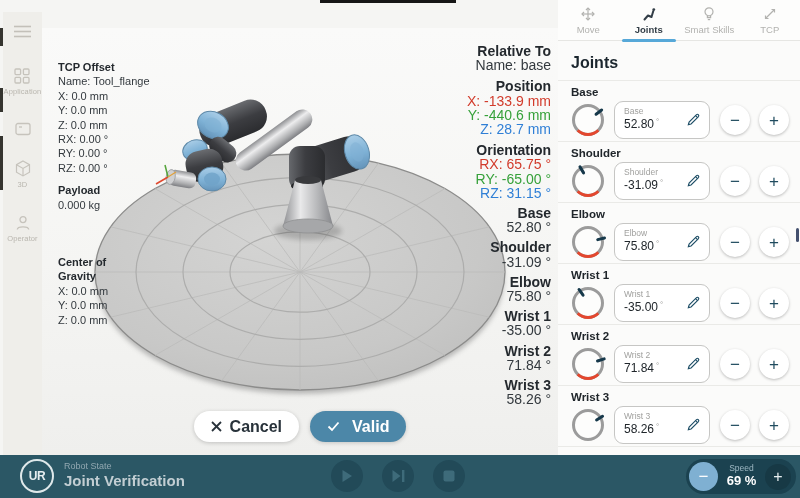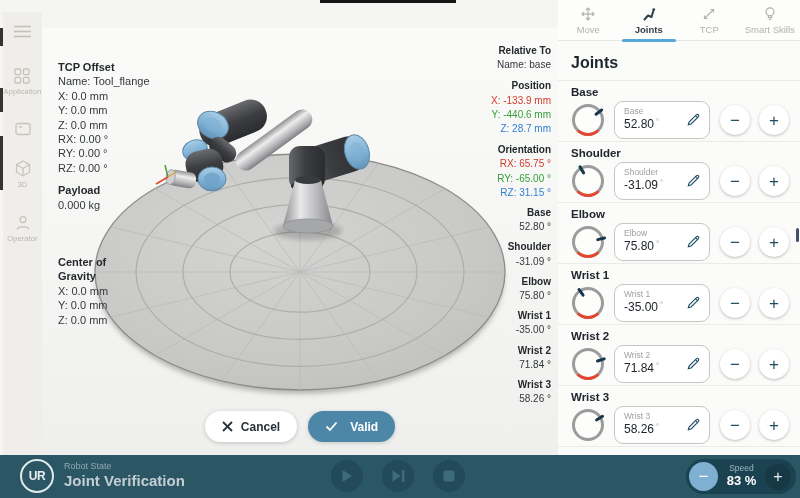--- a/index.html
+++ b/index.html
@@ -24,30 +24,30 @@
           font-size:12px;font-weight:bold;color:#45402B;}
   .notch{position:absolute;left:320px;top:0;width:136px;height:3px;background:#161616;}
   
   .stage{position:absolute;left:42px;top:28px;width:516px;height:427px;
          background:linear-gradient(#FAFAF9 0%,#F5F5F3 55%,#EFEFED 100%);}
   .scene{position:absolute;left:0;top:0;width:516px;height:427px;}
   .tcp-info{position:absolute;left:16px;top:32px;width:112px;font-size:11px;line-height:14.4px;color:#33393E;}
   .info-title{font-weight:bold;color:#24292E;}
   .gap8{height:8px;}
   .cog-title{width:80px;margin-top:35px;}
-  .pose-info{position:absolute;right:7px;top:16px;text-align:right;font-size:10px;line-height:14.2px;color:#33393E;}
+  .pose-info{position:absolute;right:7px;top:16px;text-align:right;font-size:14px;line-height:14.2px;color:#33393E;}
   .pi-title{font-weight:bold;color:#24292E;}
   .mt{margin-top:7px;}
   .mt2{margin-top:6px;}
   .ax-x{color:#D23B2B;}
   .ax-y{color:#36A13A;}
   .ax-z{color:#2F7FD6;}
   .action-row{position:absolute;left:0;width:100%;bottom:13px;display:flex;justify-content:center;gap:11px;}
   .pill-btn{display:flex;align-items:center;gap:8px;height:31px;padding:0 17px;border:none;border-radius:16px;
-            font-family:inherit;font-size:12px;font-weight:bold;cursor:pointer;}
+            font-family:inherit;font-size:16px;font-weight:bold;cursor:pointer;}
   .btn-cancel{background:#FFFFFF;color:#28323A;box-shadow:0 1px 4px rgba(0,0,0,.20);}
   .btn-valid{background:#4C87A8;color:#FFFFFF;box-shadow:0 1px 4px rgba(0,0,0,.18);gap:12px;}
   
   .right-panel{position:absolute;left:558px;top:0;width:242px;height:455px;background:#FBFBFA;}
   .tabs{height:40px;background:#FDFDFC;border-bottom:1px solid #E6E6E3;display:flex;}
   .tab{flex:1;display:flex;flex-direction:column;align-items:center;justify-content:center;gap:2px;
        font-size:9.5px;color:#B2B2AF;position:relative;cursor:pointer;}
   .tab.active{color:#333E47;font-weight:bold;}
   .tab.active::after{content:"";position:absolute;bottom:-2px;left:50%;transform:translateX(-50%);
        width:54px;height:3px;background:#56A8D8;border-radius:2px;}
@@ -358,36 +358,36 @@
           <svg width="16" height="16" viewBox="0 0 16 16" fill="none" stroke="currentColor" stroke-width="2" stroke-linecap="round" stroke-linejoin="round">
               <path d="M3.5 13.5 L7 9.5 L10.5 11 L12.3 5"></path>
               <circle cx="12.8" cy="3.6" r="1.4" fill="currentColor" stroke="none"></circle>
             </svg>
         </span>
         <span>Joints</span>
       </div>
       <div class="tab">
         <span>
           <svg width="16" height="16" viewBox="0 0 16 16" fill="none" stroke="currentColor" stroke-width="1.2">
+              <circle cx="8" cy="5.8" r="4"></circle>
+              <path d="M6.4 9.8 L6.4 11.6 L9.6 11.6 L9.6 9.8"></path>
+              <line x1="6.8" y1="13.6" x2="9.2" y2="13.6"></line>
+            </svg>
+        </span>
+        <span>Smart Skills</span>
+      </div>
+      <div class="tab">
+        <span>
+          <svg width="16" height="16" viewBox="0 0 16 16" fill="none" stroke="currentColor" stroke-width="1.2">
               <line x1="3.5" y1="12.5" x2="12.5" y2="3.5"></line>
               <polyline points="9.5,3.5 12.5,3.5 12.5,6.5"></polyline>
               <polyline points="3.5,9.5 3.5,12.5 6.5,12.5"></polyline>
             </svg>
         </span>
         <span>TCP</span>
-      </div>
-      <div class="tab">
-        <span>
-          <svg width="16" height="16" viewBox="0 0 16 16" fill="none" stroke="currentColor" stroke-width="1.2">
-              <circle cx="8" cy="5.8" r="4"></circle>
-              <path d="M6.4 9.8 L6.4 11.6 L9.6 11.6 L9.6 9.8"></path>
-              <line x1="6.8" y1="13.6" x2="9.2" y2="13.6"></line>
-            </svg>
-        </span>
-        <span>Smart Skills</span>
       </div>
     </div>
 
     <div class="panel-title">Joints</div>
 
     <div class="joint-row">
       <div class="jr-label">Base</div>
       <div class="jr-controls">
         <div class="dial">
           <div class="dial-ring"></div>
@@ -581,21 +581,21 @@
             </svg>
           </span>
       </button>
     </div>
     <div class="speed">
       <button class="speed-minus">
           <span>−</span>
         </button>
       <div class="speed-text">
         <div class="speed-label">Speed</div>
-        <div class="speed-value">83 %</div>
+        <div class="speed-value">69 %</div>
       </div>
       <button class="speed-plus">
           <span>+</span>
         </button>
     </div>
   </div>
 
 </div>
 
 </body></html>

